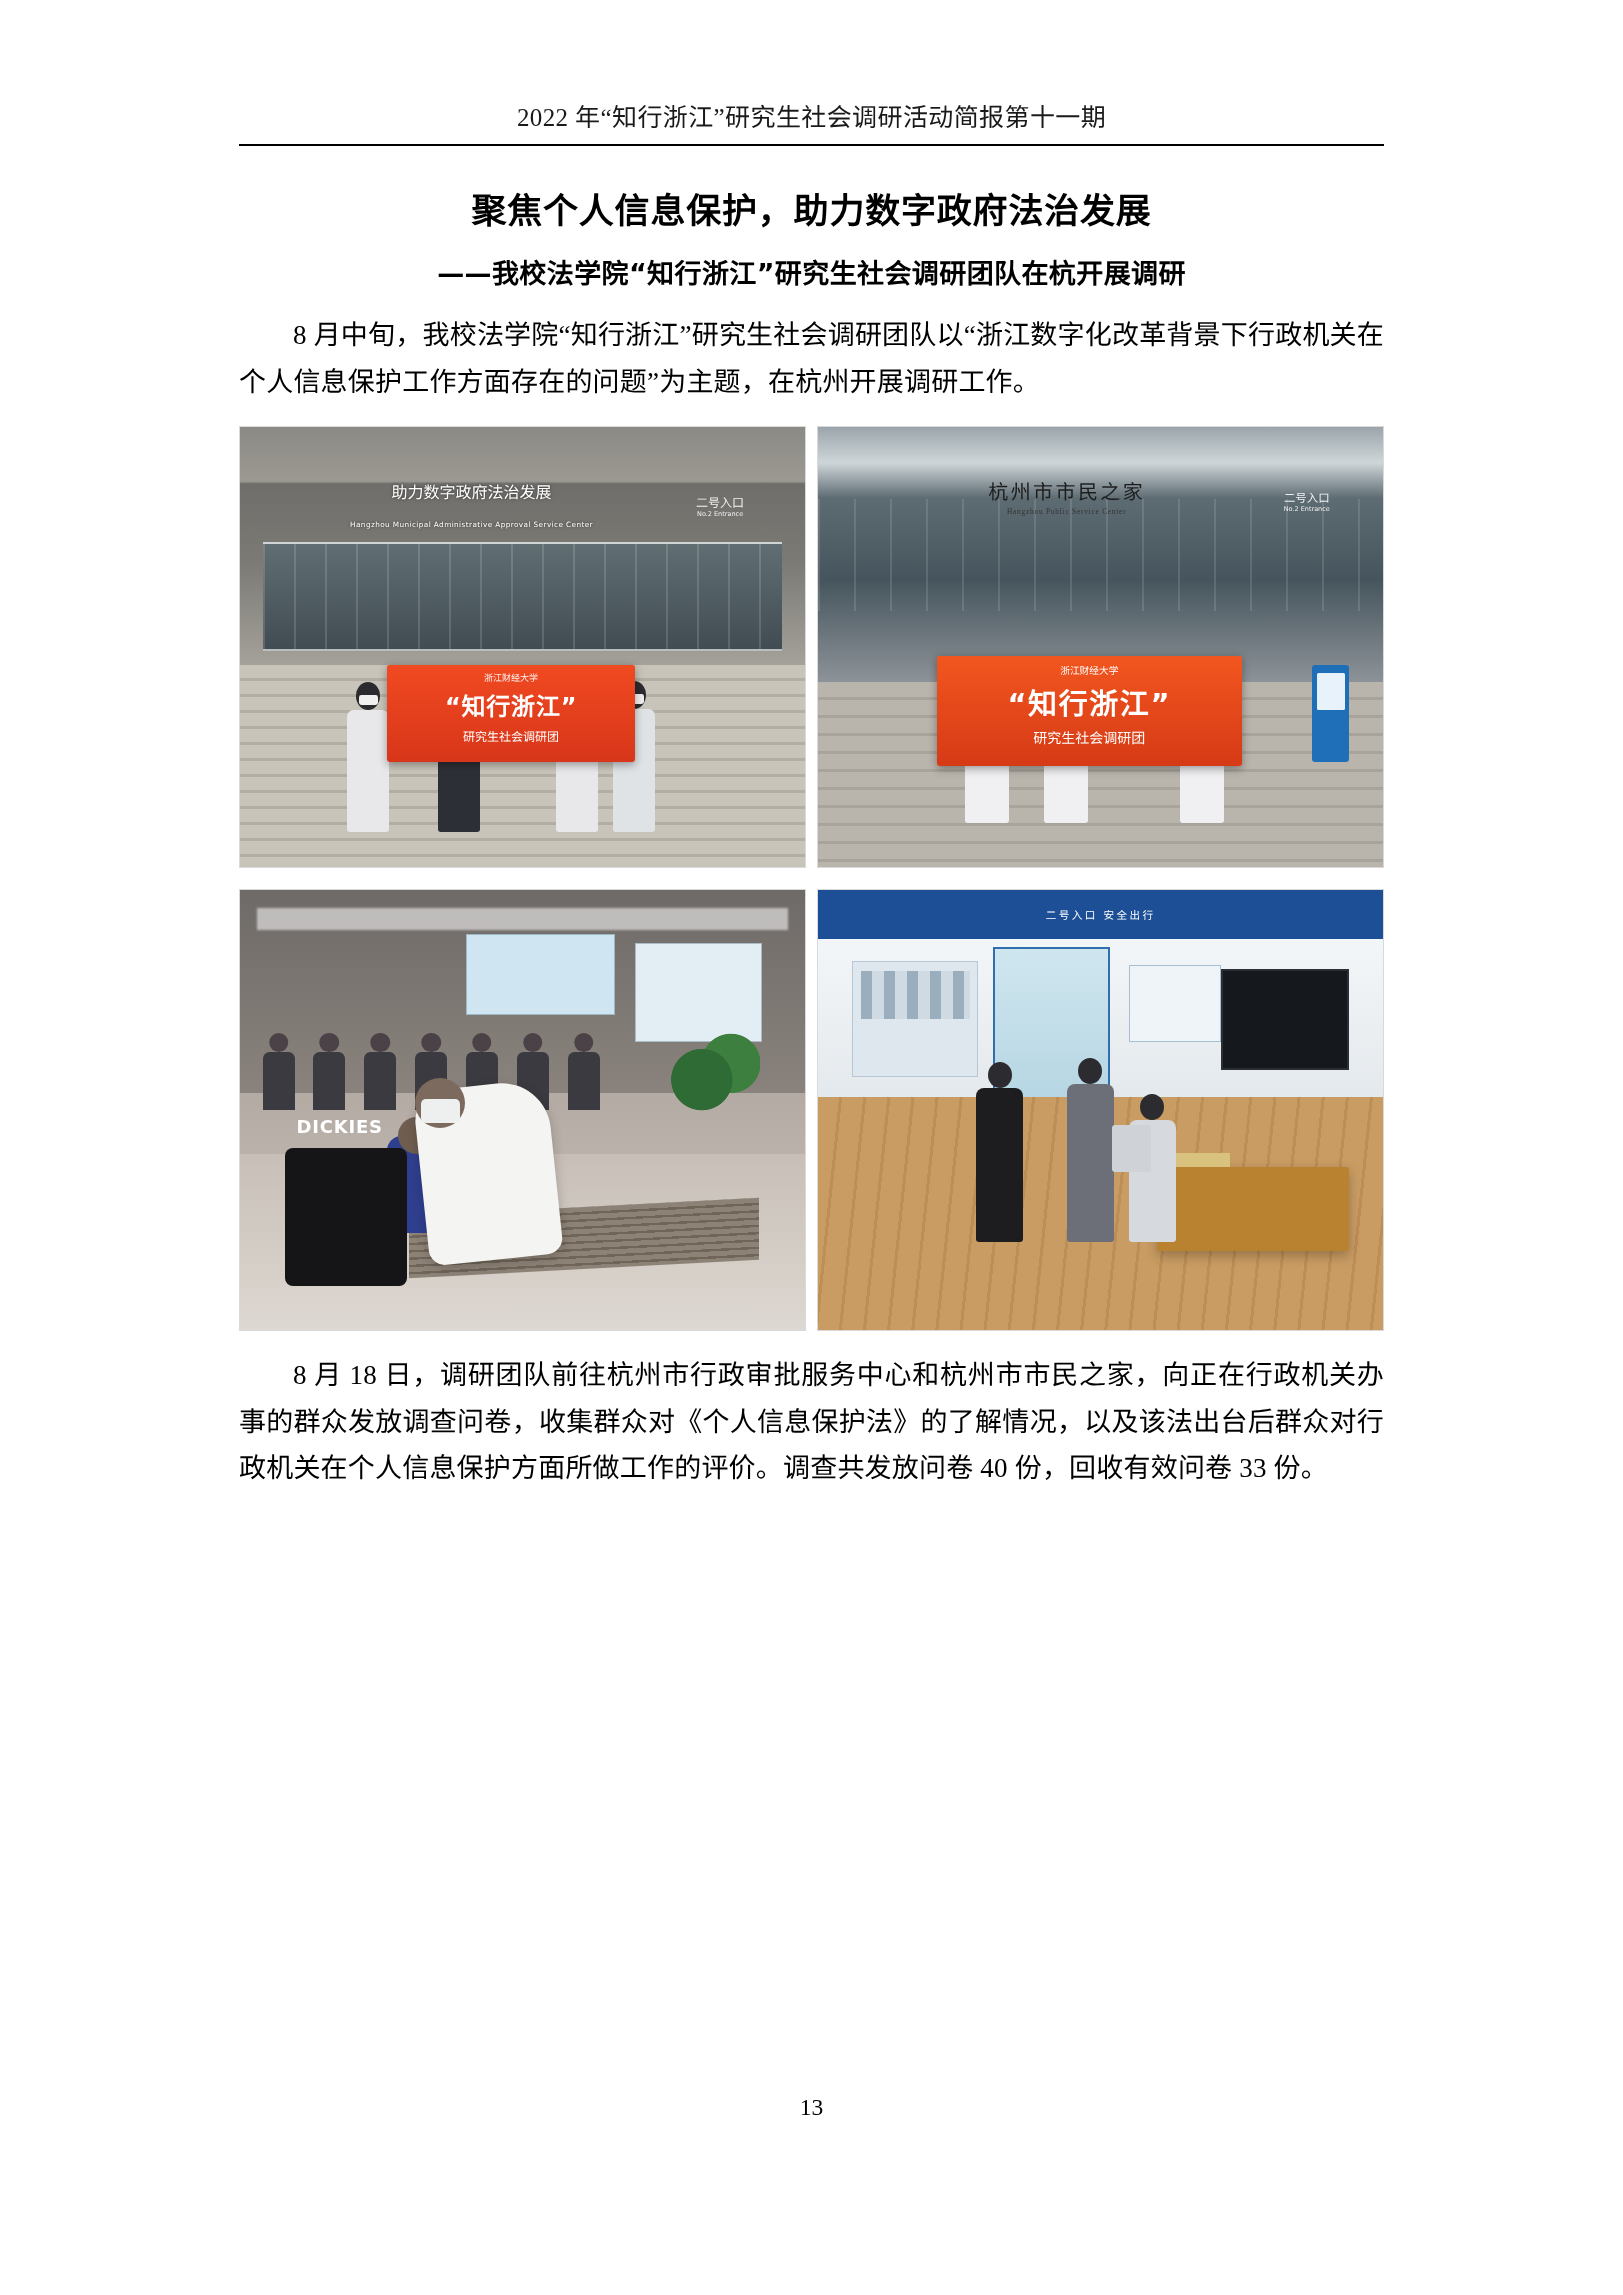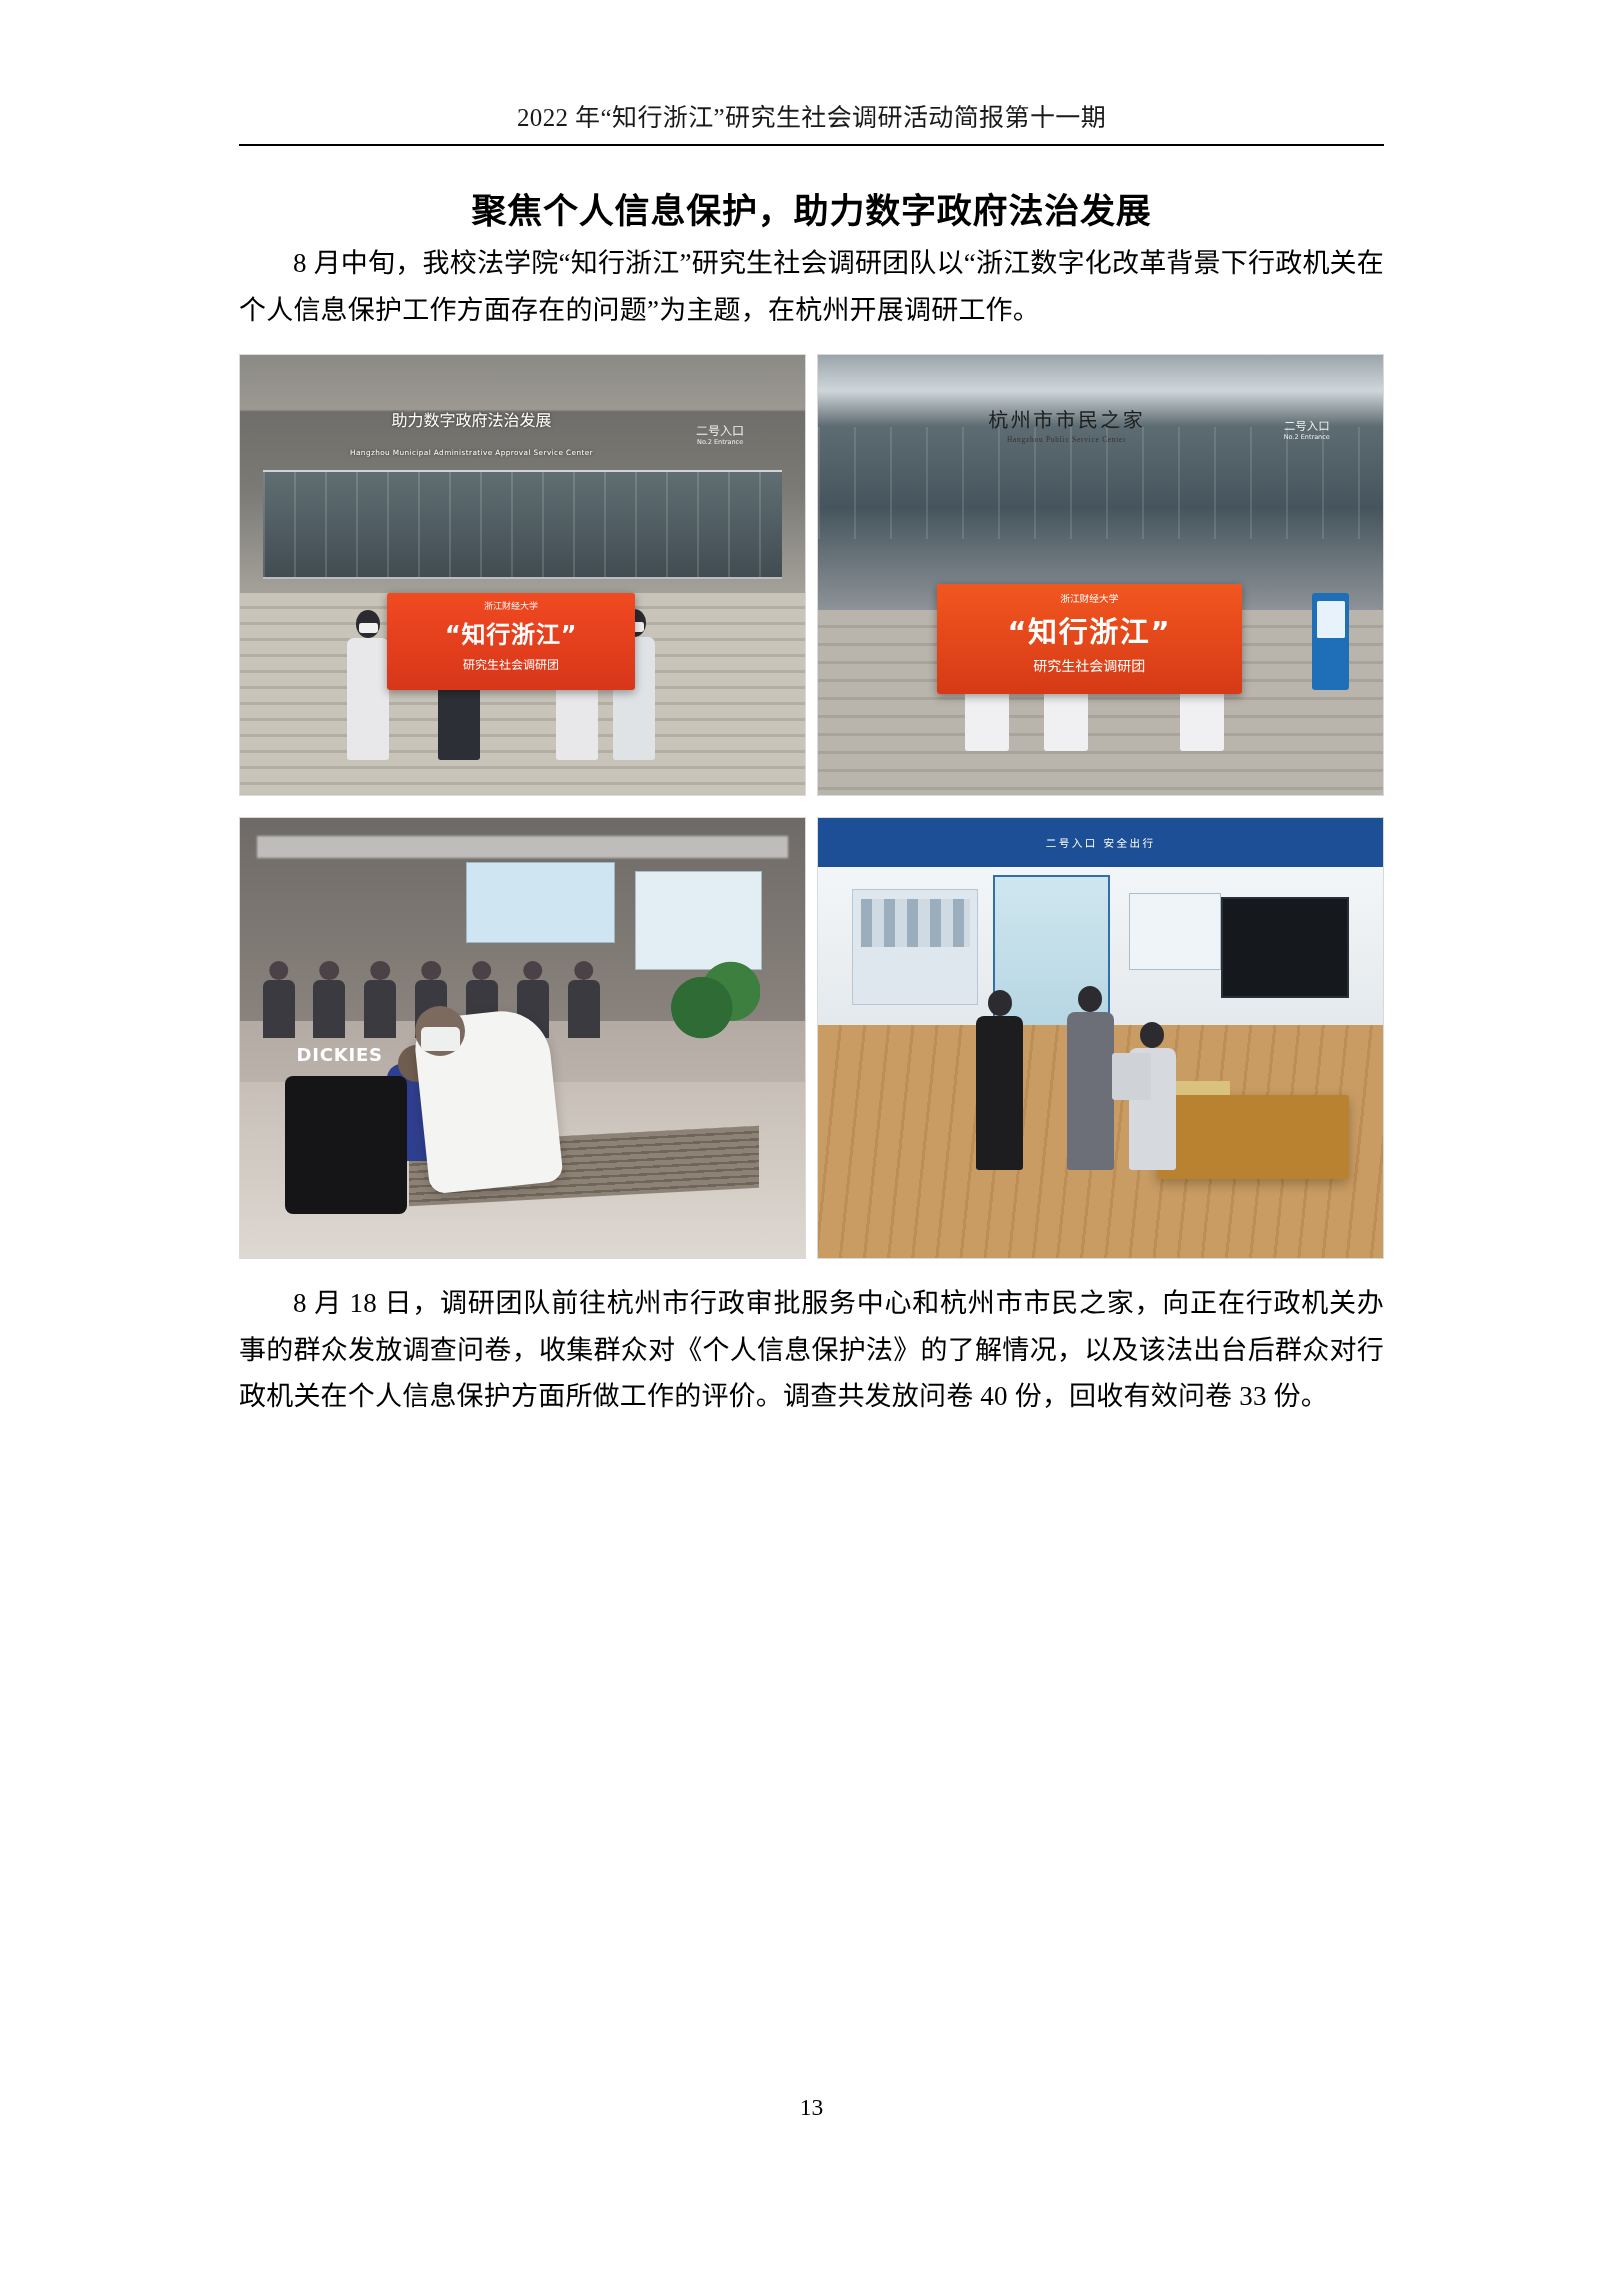--- a/index.html
+++ b/index.html
@@ -50,21 +50,21 @@
     color: #111;
   }
 
   
   .main-title {
     text-align: center;
     font-size: 35px;
     font-weight: bold;
     font-family: Liberation Mono, monospace;
     letter-spacing: 0.8px;
-    margin: 8px 0 6px 0;
+    margin: 8px 0 18px 0;
     color: #000;
   }
   .sub-title {
     text-align: center;
     font-size: 27px;
     font-weight: bold;
     font-family: "DejaVu Sans", "Liberation Sans", sans-serif;
     letter-spacing: 0.4px;
     margin: 0 0 21px 0;
     color: #000;
@@ -252,20 +252,21 @@
 <body>
 
 <div class="page">
   <div class="content">
 
     <div class="header">2022 年“知行浙江”研究生社会调研活动简报第十一期</div>
     <div class="header-rule"></div>
 
 
     <div class="main-title">聚焦个人信息保护，助力数字政府法治发展</div>
+    <div class="sub-title">——我校法学院“知行浙江”研究生社会调研团队在杭开展调研</div>
 
     <p class="body">8 月中旬，我校法学院“知行浙江”研究生社会调研团队以“浙江数字化改革背景下行政机关在个人信息保护工作方面存在的问题”为主题，在杭州开展调研工作。</p>
 
     <div class="photo-row">
       <div class="photo p1">
         <div class="bldg"></div>
         <div class="glassband"></div>
         <div class="sign">
           <span>助力数字政府法治发展</span>
           <small>Hangzhou Municipal Administrative Approval Service Center</small>

